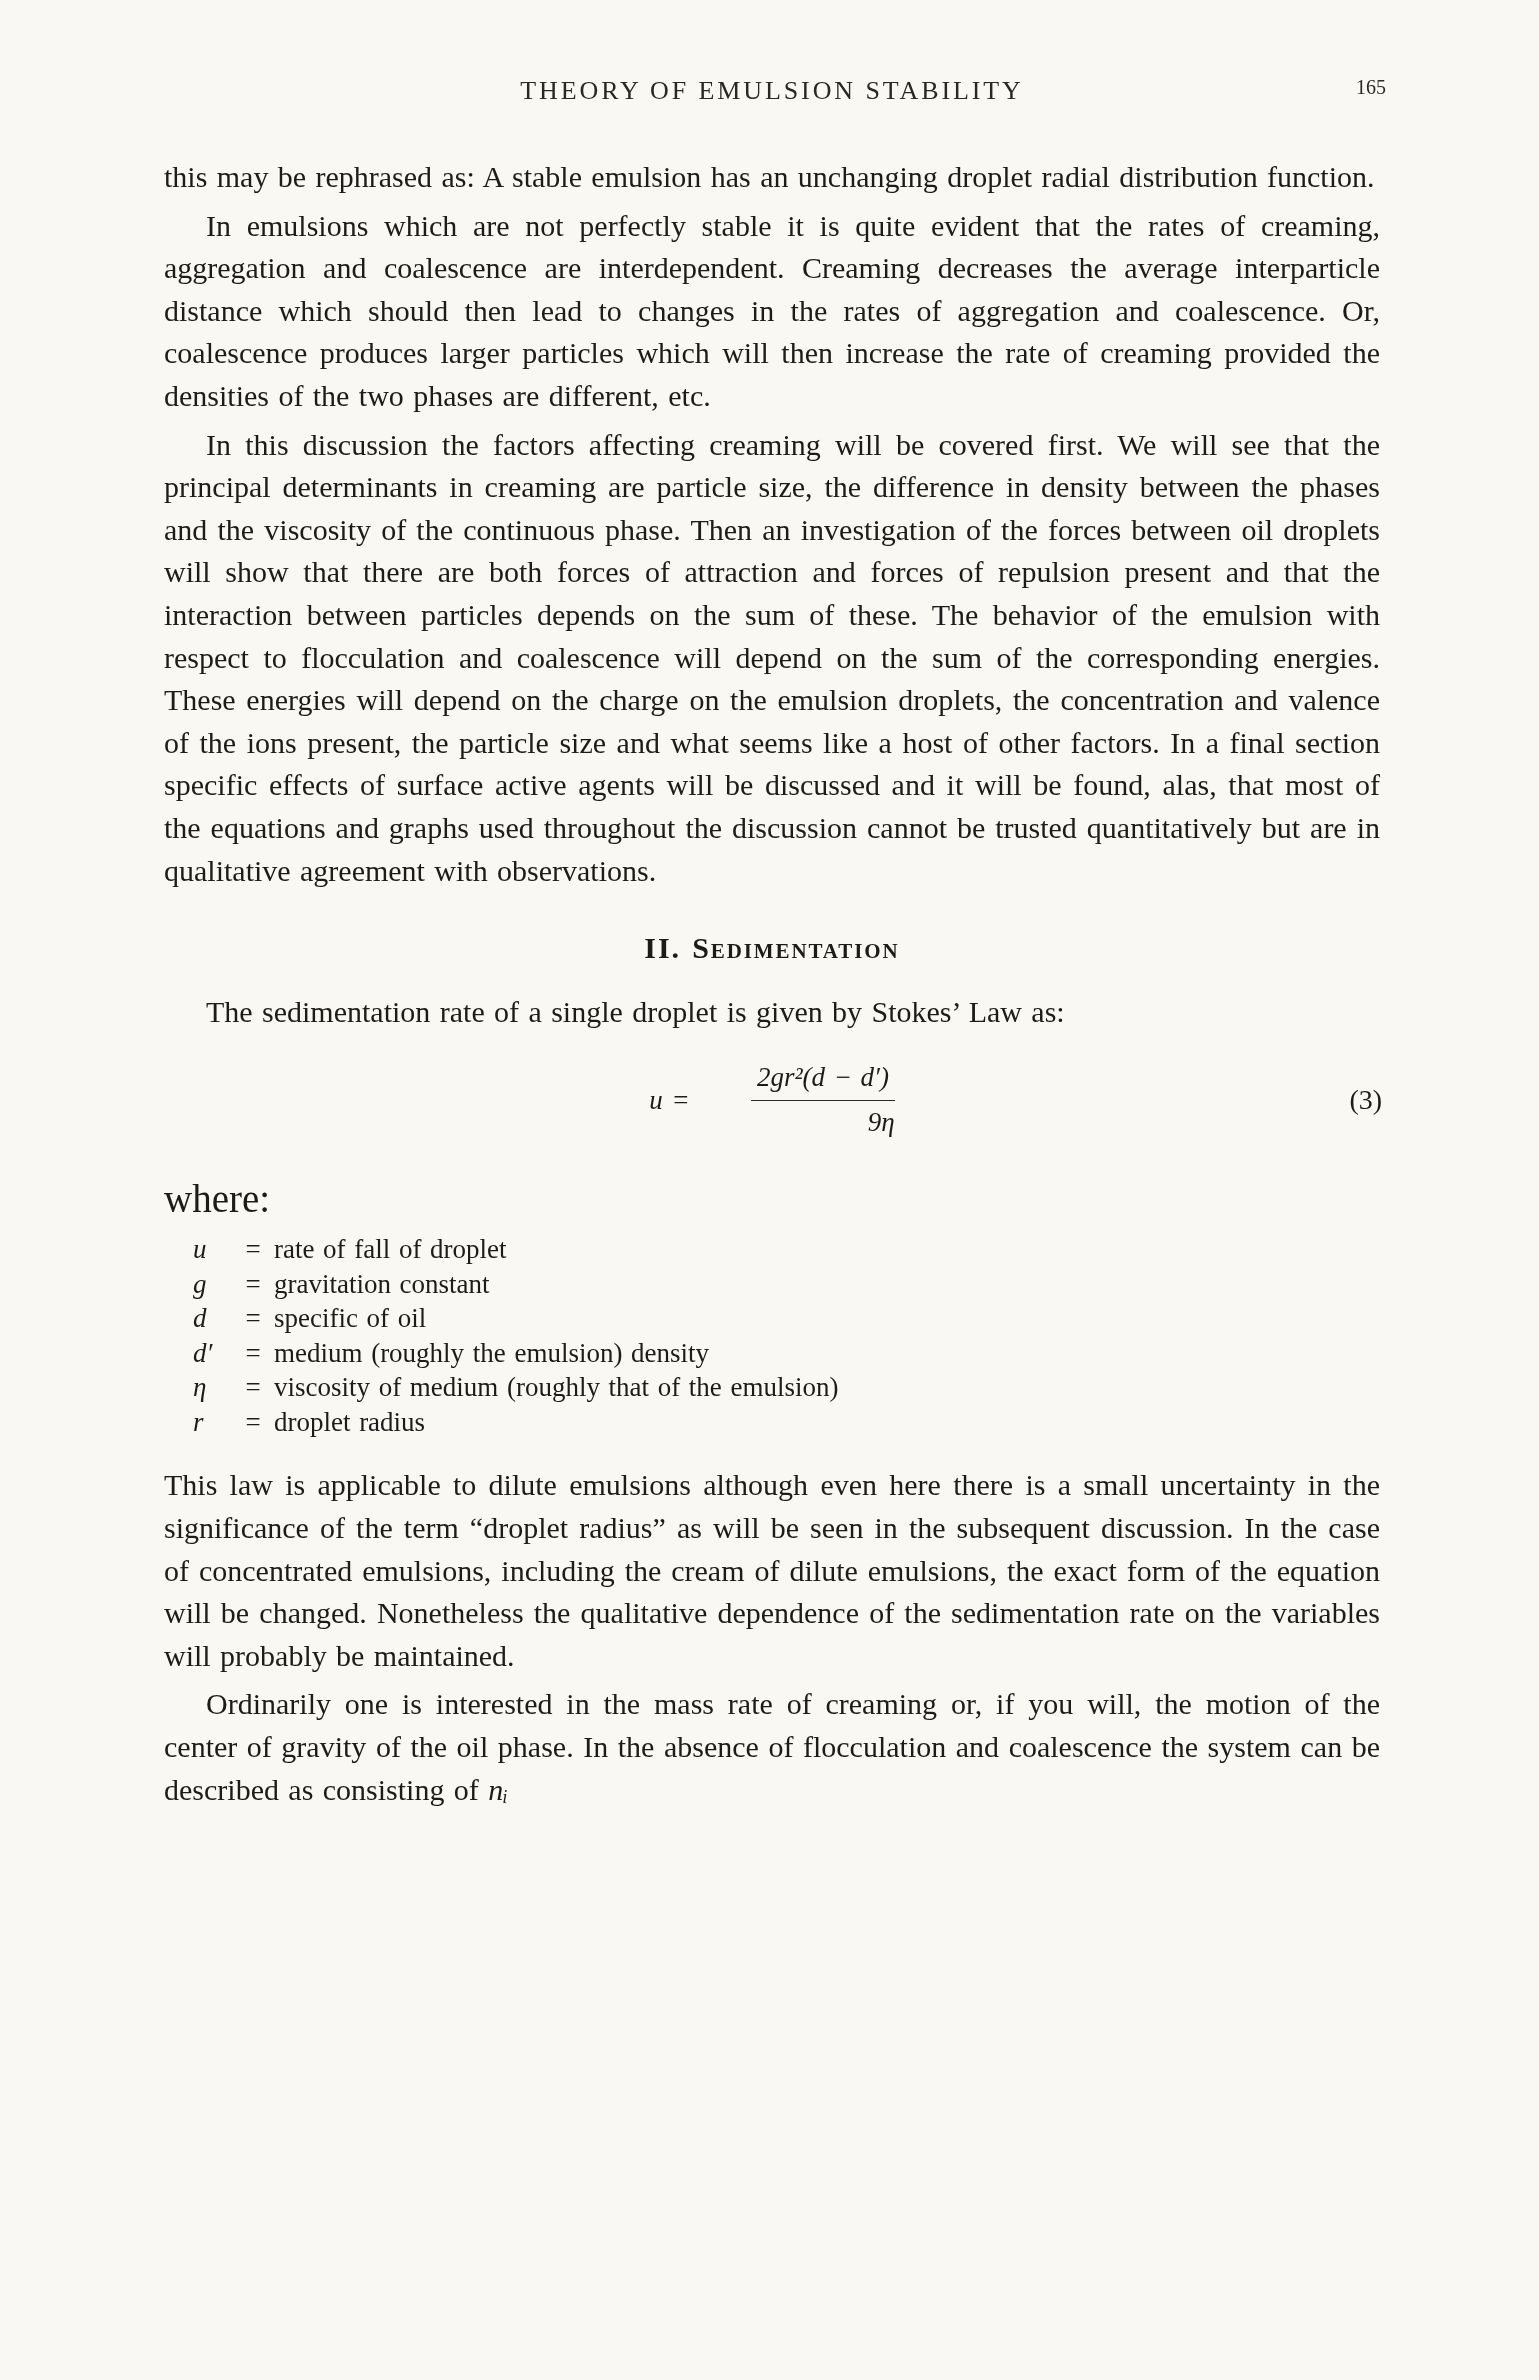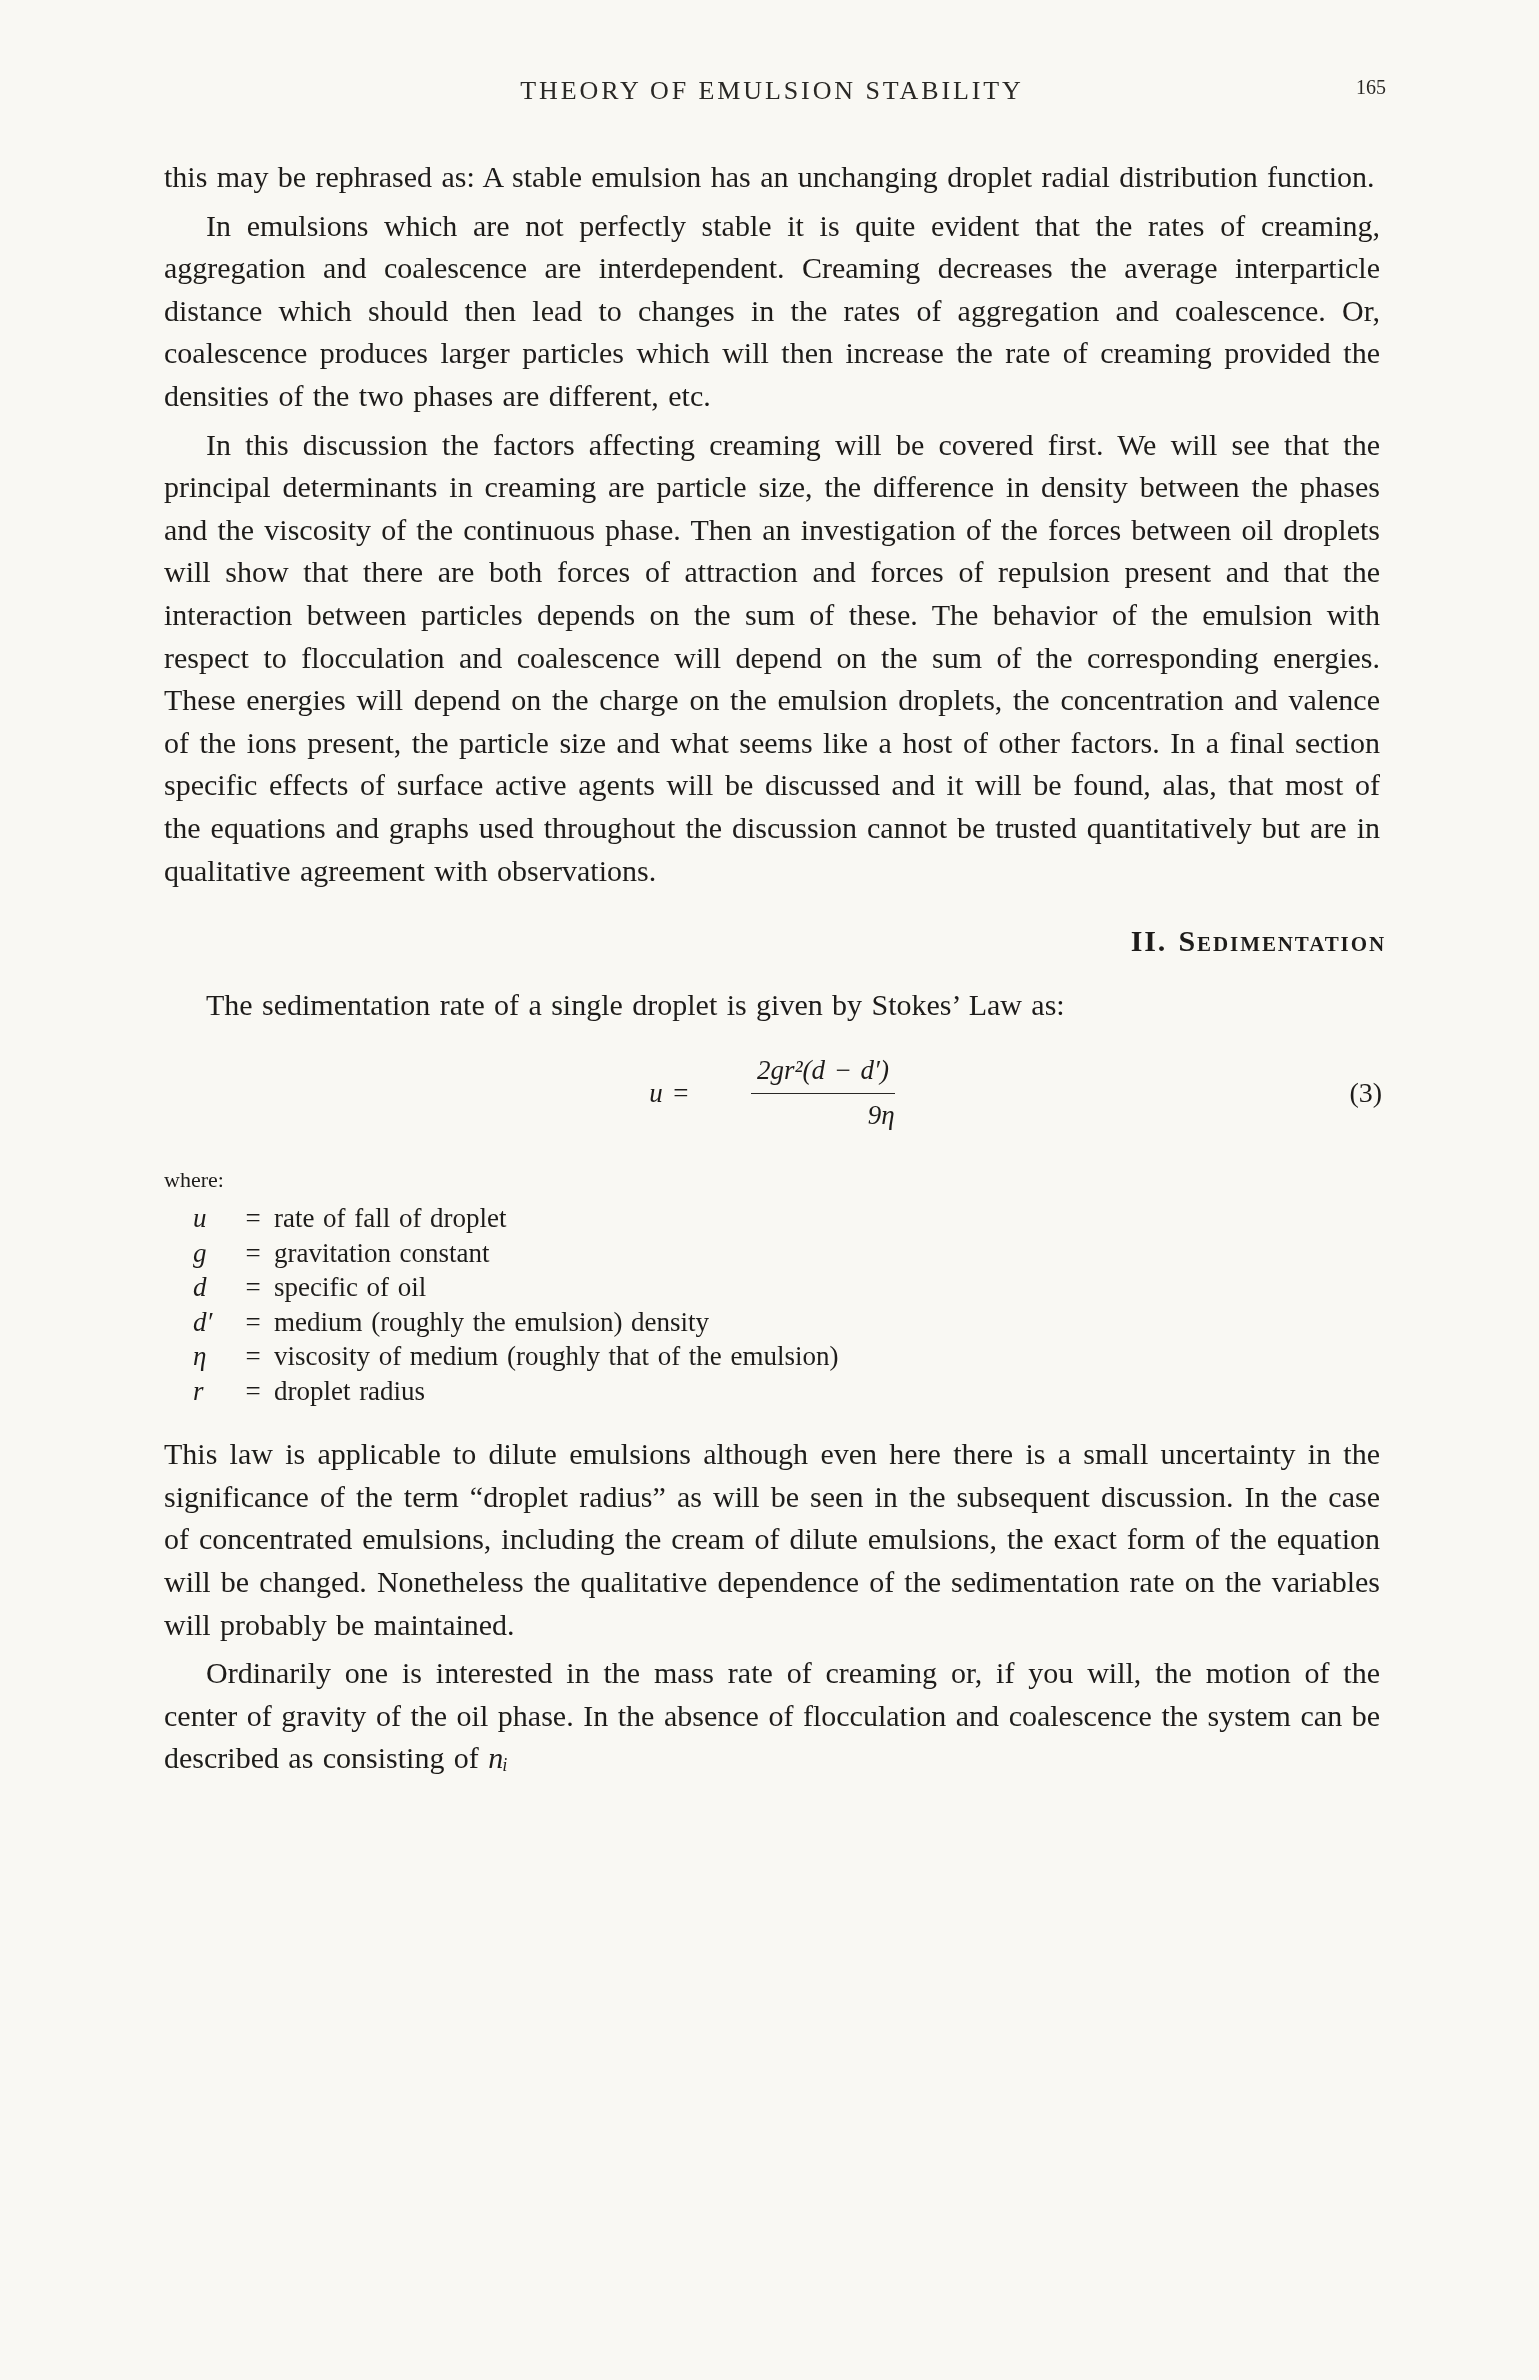--- a/index.html
+++ b/index.html
@@ -39,25 +39,25 @@
     text-align: justify;
     word-spacing: 1.9px;
   }
   .body-text p {
     margin: 6px;
   }
   .body-text p.indent {
     text-indent: 42px;
   }
   .section-heading {
-    text-align: right;
+    text-align: center;
     font-variant: small-caps;
     font-size: 30px;
     letter-spacing: 1.9px;
-    margin: 28px 0 21px 0;
+    margin: 35px 0 21px 0;
     text-indent: 0 !important;
   }
   .equation-block {
     position: relative;
     display: flex;
     justify-content: center;
     align-items: center;
     margin: 25px 0 29px 0;
     font-size: 27px;
   }
@@ -81,21 +81,21 @@
   }
   .eq-number {
     position: absolute;
     right: 3.9px;
     top: 50%;
     transform: translateY(-50%);
     font-style: normal;
     font-size: 28px;
   }
   .where-label {
-    font-size: 22px;
+    font-size: 39px;
     margin: 5.8px 0 17.4px 0;
   }
   .definitions {
     margin: 0 0 25px 35px;
     font-size: 27px;
     line-height: 1.28;
   }
   .def-row {
     display: flex;
   }

